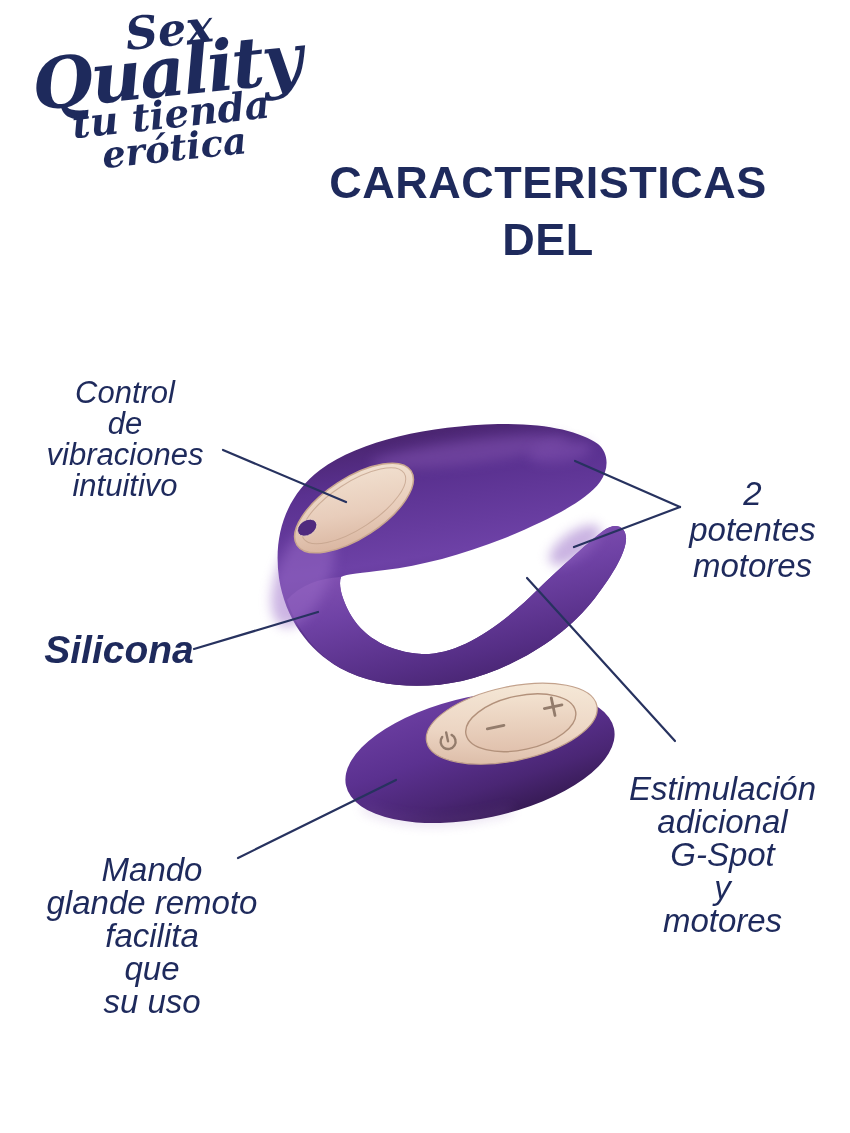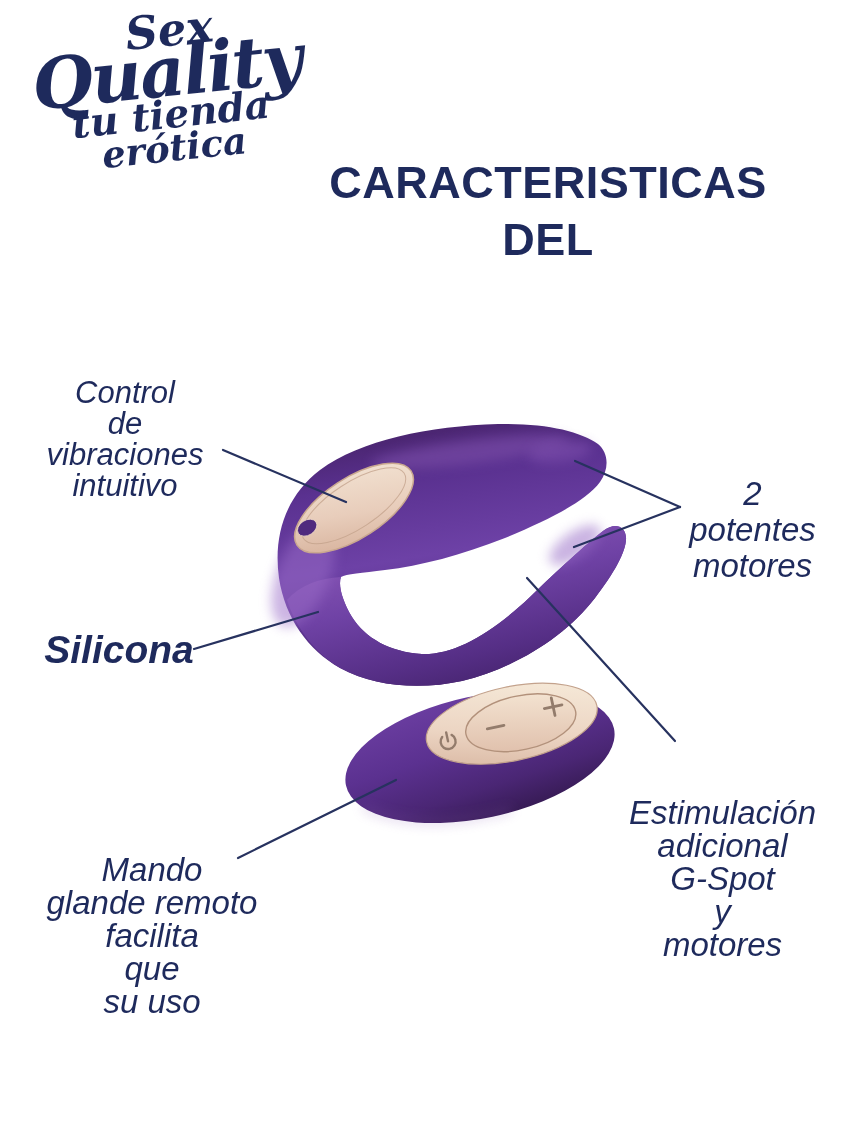--- a/index.html
+++ b/index.html
@@ -46,21 +46,21 @@
     position:absolute;
     text-align:center;
     color:var(--text-navy,#1e2a5c);
     font-style:italic;
     font-size:32px;line-height:33px;
   }
   .lbl div{white-space:nowrap;}
   .lbl-control{left:0px;top:377px;width:250px;line-height:31px;font-size:31px;}
   .lbl-motors{left:640px;top:476px;width:225px;line-height:36px;font-size:33px;}
   .lbl-silicone{left:19px;top:632px;width:200px;line-height:35px;font-size:39px;font-weight:bold;}
-  .lbl-stim{left:605px;top:772px;width:235px;line-height:33px;font-size:33px;margin-top:24px;}
+  .lbl-stim{left:605px;top:772px;width:235px;line-height:33px;font-size:33px;}
   .lbl-remote{left:22px;top:853px;width:260px;line-height:33px;font-size:33px;text-align:center;}
 </style>
 </head>
 <body>
 
 <div class="canvas">
 
   <svg class="art" viewBox="0 0 850 1133" aria-hidden="true">
     <defs>
       <linearGradient id="bodyGrad" gradientUnits="userSpaceOnUse" x1="420" y1="415" x2="465" y2="690">

